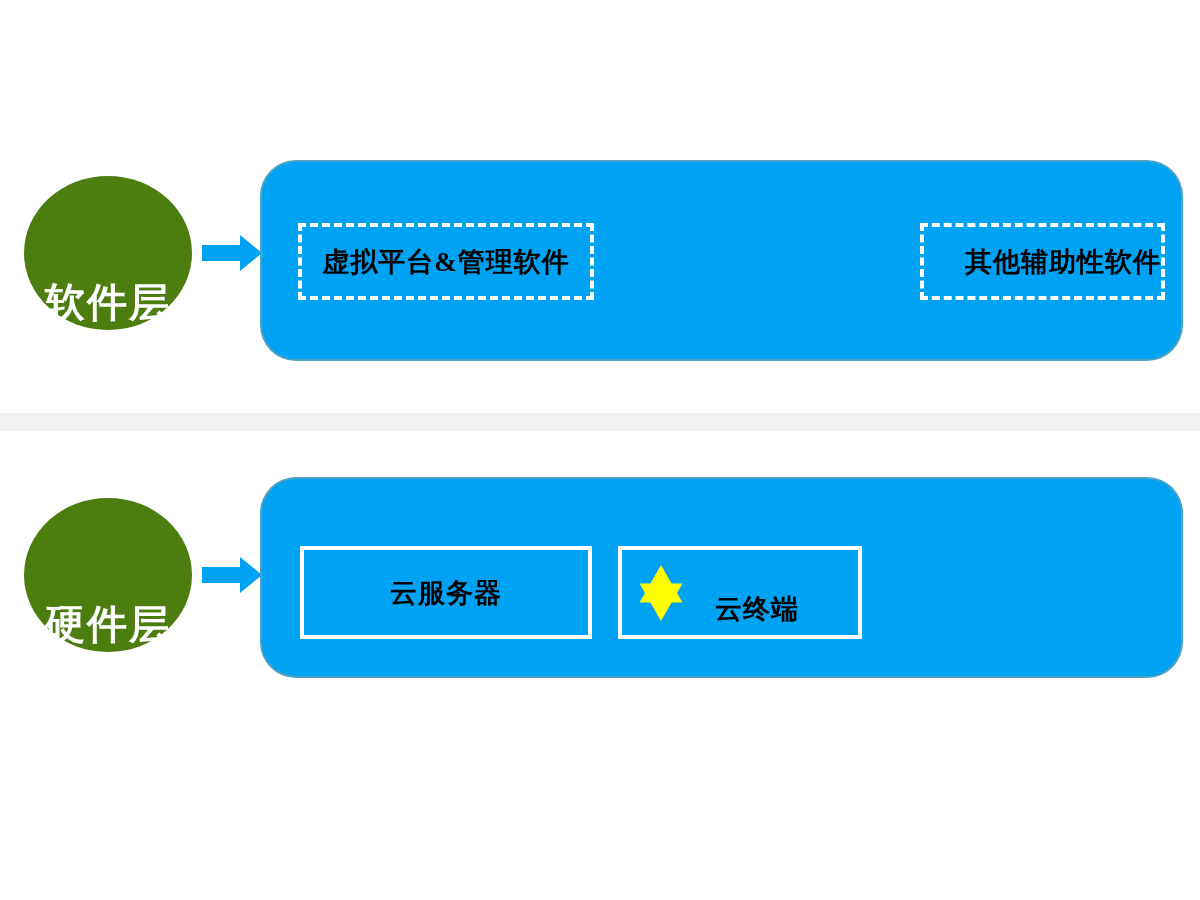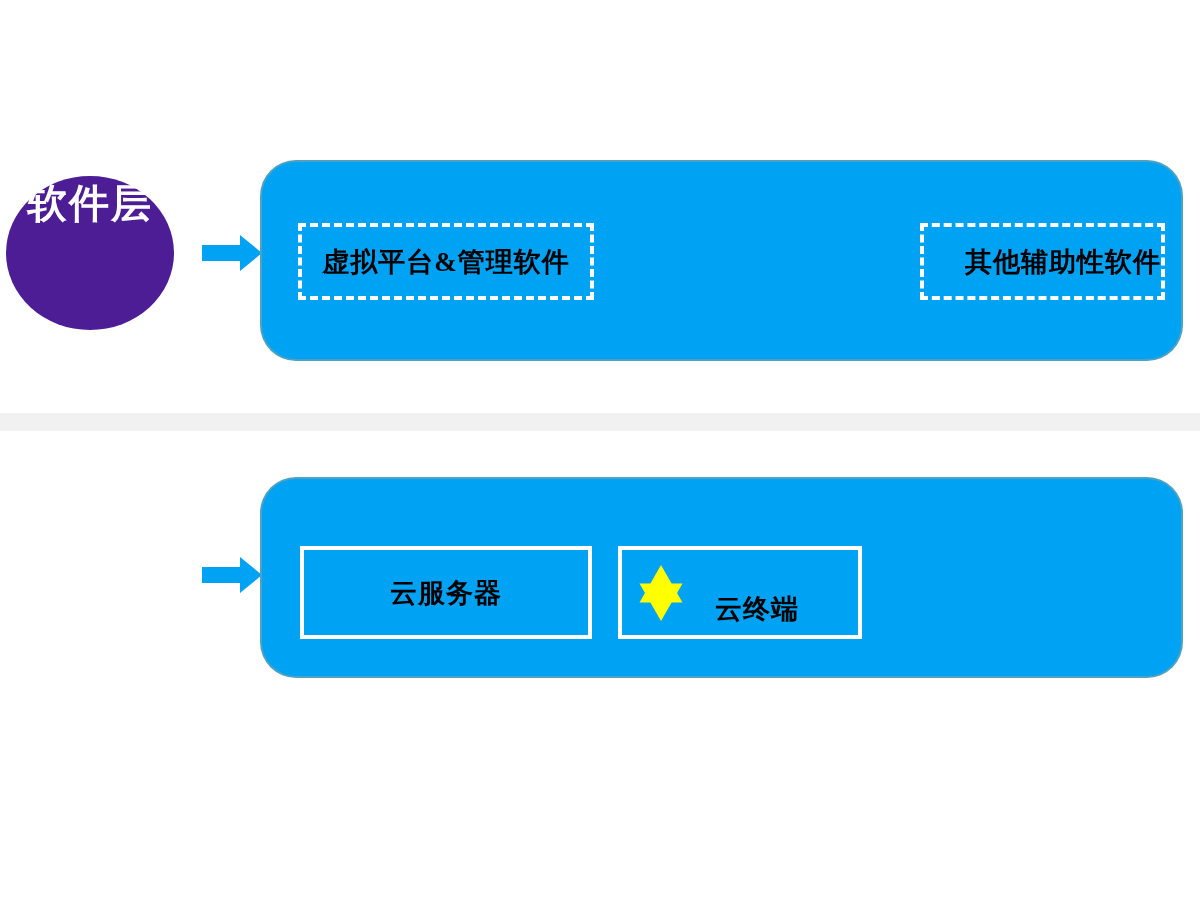--- a/index.html
+++ b/index.html
@@ -7,23 +7,23 @@
   body { font-family: "Liberation Sans", sans-serif; }
 
   .canvas { position: relative; width: 1200px; height: 900px; background: #ffffff; }
 
   .divider-band {
     position: absolute; left: 0; top: 413px; width: 1200px; height: 18px;
     background: #f1f1f1;
   }
 
   .layer-badge {
-    position: absolute; left: 6px; width: 168px; height: 154px;
-    background: #4c1d95; border-radius: 50%;
-    display: flex; align-items: flex-start; justify-content: center;
+    position: absolute; left: 24px; width: 168px; height: 154px;
+    background: #4d7c0f; border-radius: 50%;
+    display: flex; align-items: flex-end; justify-content: center;
   }
   .layer-badge .badge-label {
     color: #ffffff; font-size: 40px; font-weight: 700; letter-spacing: 2px;
     white-space: nowrap;
   }
   .badge-software { top: 176px; }
   .badge-hardware { top: 498px; }
 
   .flow-arrow { position: absolute; left: 202px; width: 60px; height: 36px; }
   .arrow-software { top: 235px; }
@@ -83,20 +83,23 @@
 
   <div class="layer-panel panel-software">
     <div class="panel-item dashed soft-item-1">
       <span class="item-label">虚拟平台&amp;管理软件</span>
     </div>
     <div class="panel-item dashed soft-item-3">
       <span class="item-label">其他辅助性软件</span>
     </div>
   </div>
 
+  <div class="layer-badge badge-hardware">
+    <span class="badge-label">硬件层</span>
+  </div>
 
   <svg class="flow-arrow arrow-hardware" viewBox="0 0 60 36">
     <polygon points="0,10 38,10 38,0 60,18 38,36 38,26 0,26" fill="#00a2f3"></polygon>
   </svg>
 
   <div class="layer-panel panel-hardware">
     <div class="panel-item solid hard-item-1">
       <span class="item-label">云服务器</span>
     </div>
     <div class="panel-item solid hard-item-2">

